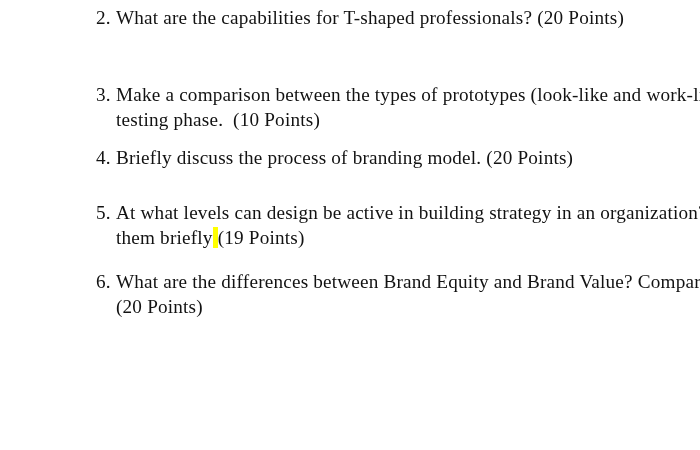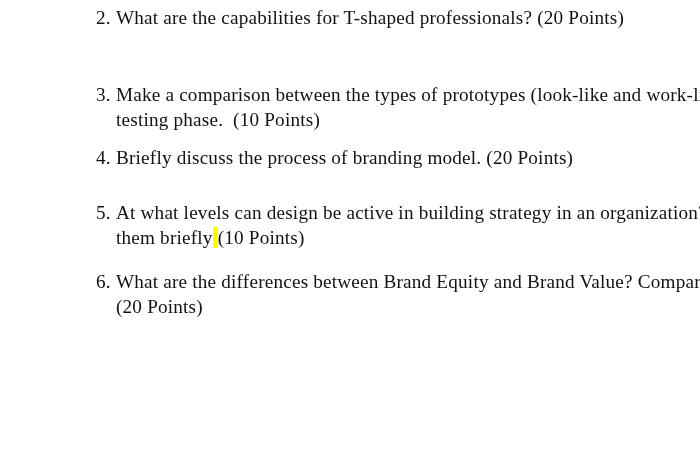--- a/index.html
+++ b/index.html
@@ -85,21 +85,21 @@
       <span class="question-text">Make a comparison between the types of prototypes (look-like and work-like) in the testing phase.  (10 Points)</span>
     </div>
 
     <div class="question-item item-4">
       <span class="question-number">4.</span>
       <span class="question-text">Briefly discuss the process of branding model. (20 Points)</span>
     </div>
 
     <div class="question-item item-5">
       <span class="question-number">5.</span>
-      <span class="question-text"><span>At what levels can design be active in building strategy in an organization? Explain them briefly</span><span class="highlight-mark"> </span><span>(10 Points)</span></span>
+      <span class="question-text"><span>At what levels can design be active in building strategy in an organization? Explain them briefly</span><span class="highlight-mark"> </span><span>(19 Points)</span></span>
     </div>
 
     <div class="question-item item-6">
       <span class="question-number">6.</span>
       <span class="question-text">What are the differences between Brand Equity and Brand Value? Compare and discuss. (20 Points)</span>
     </div>
 
   </div>
 </div>
 

